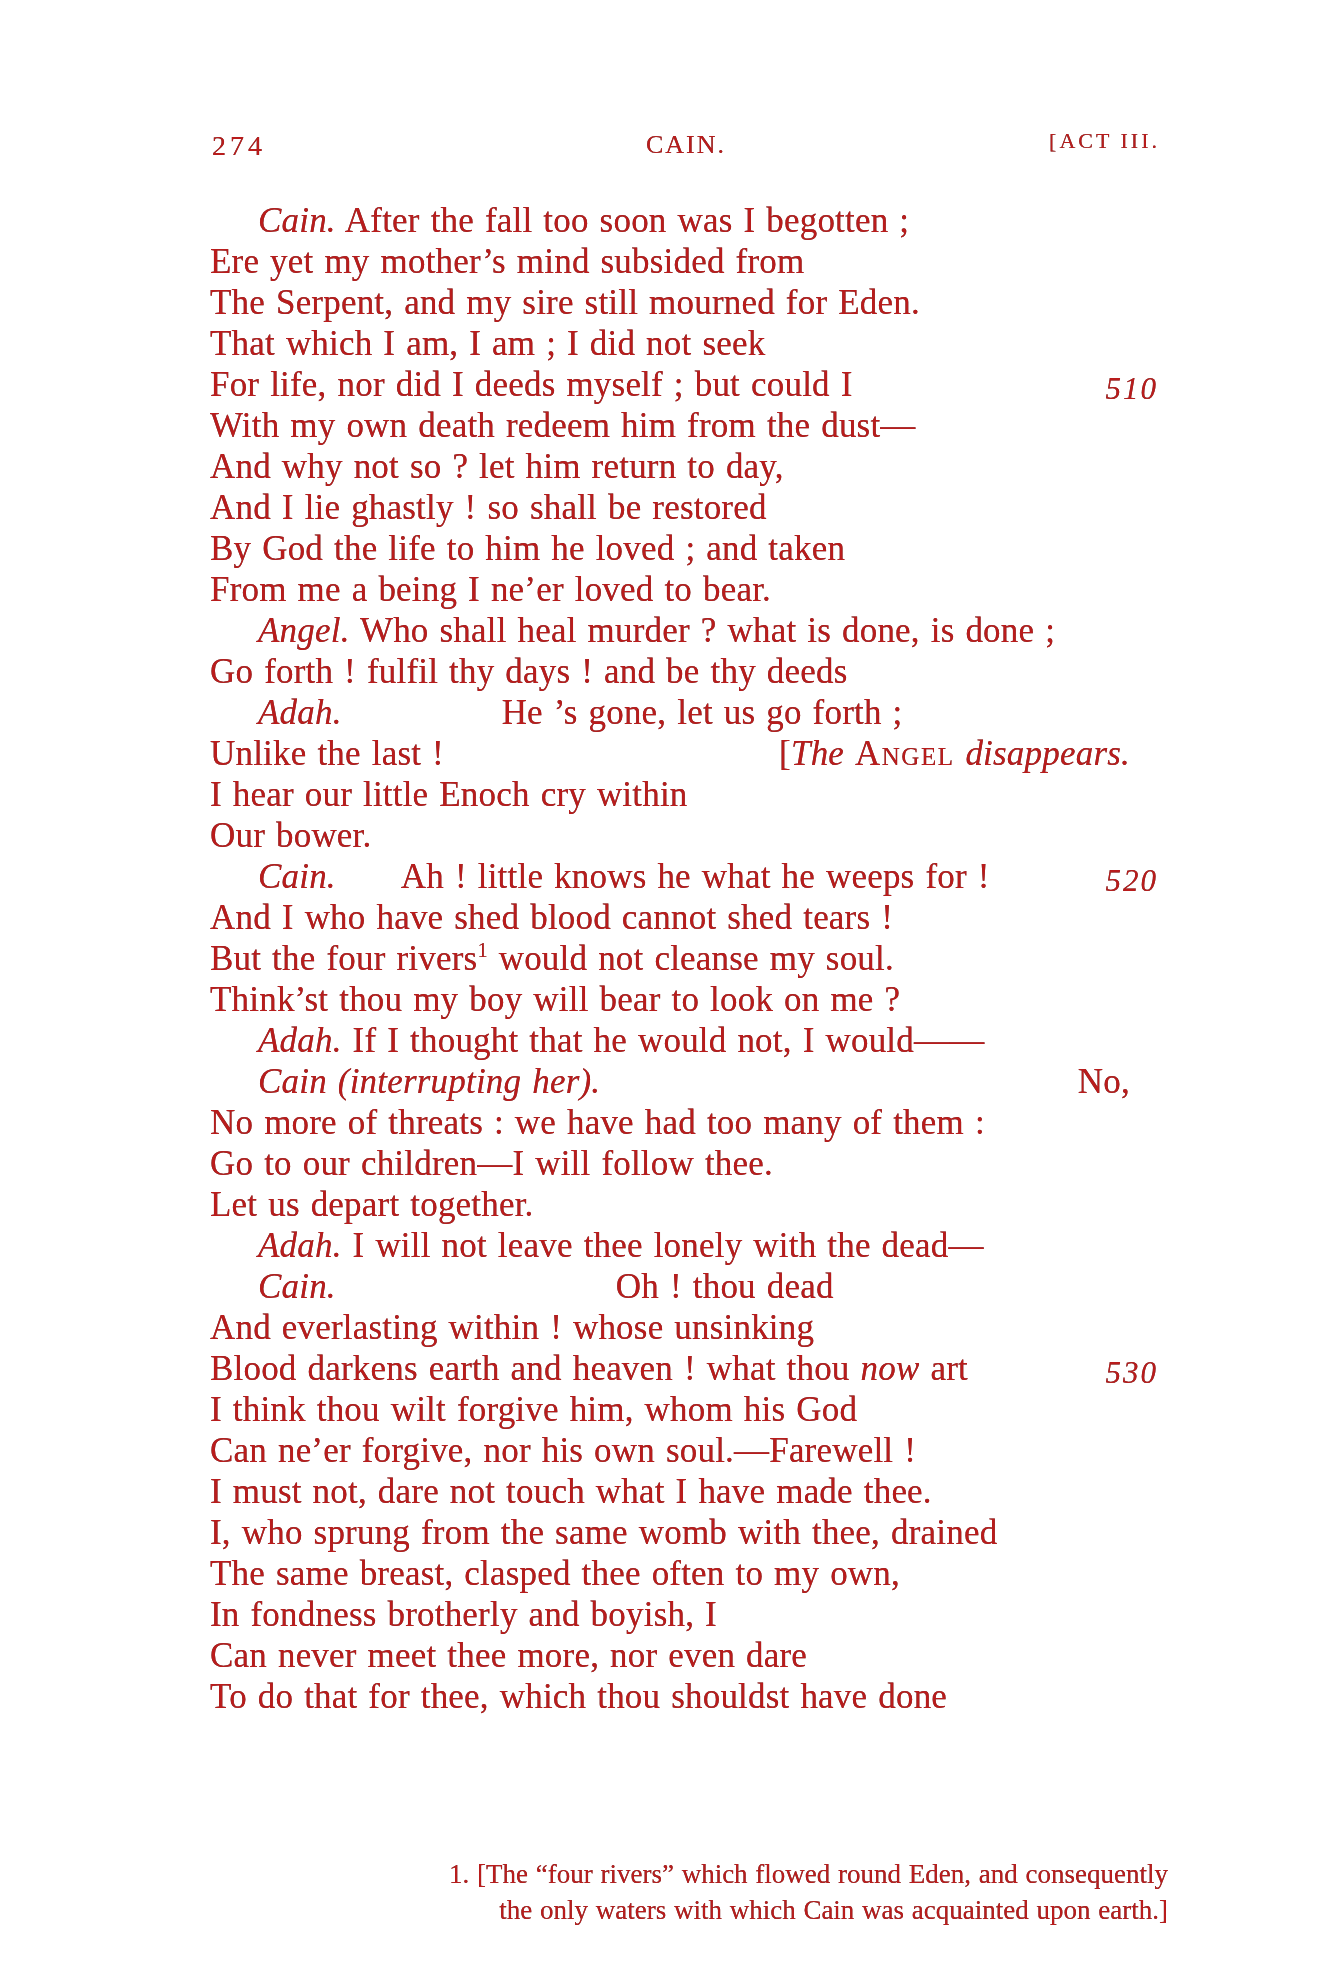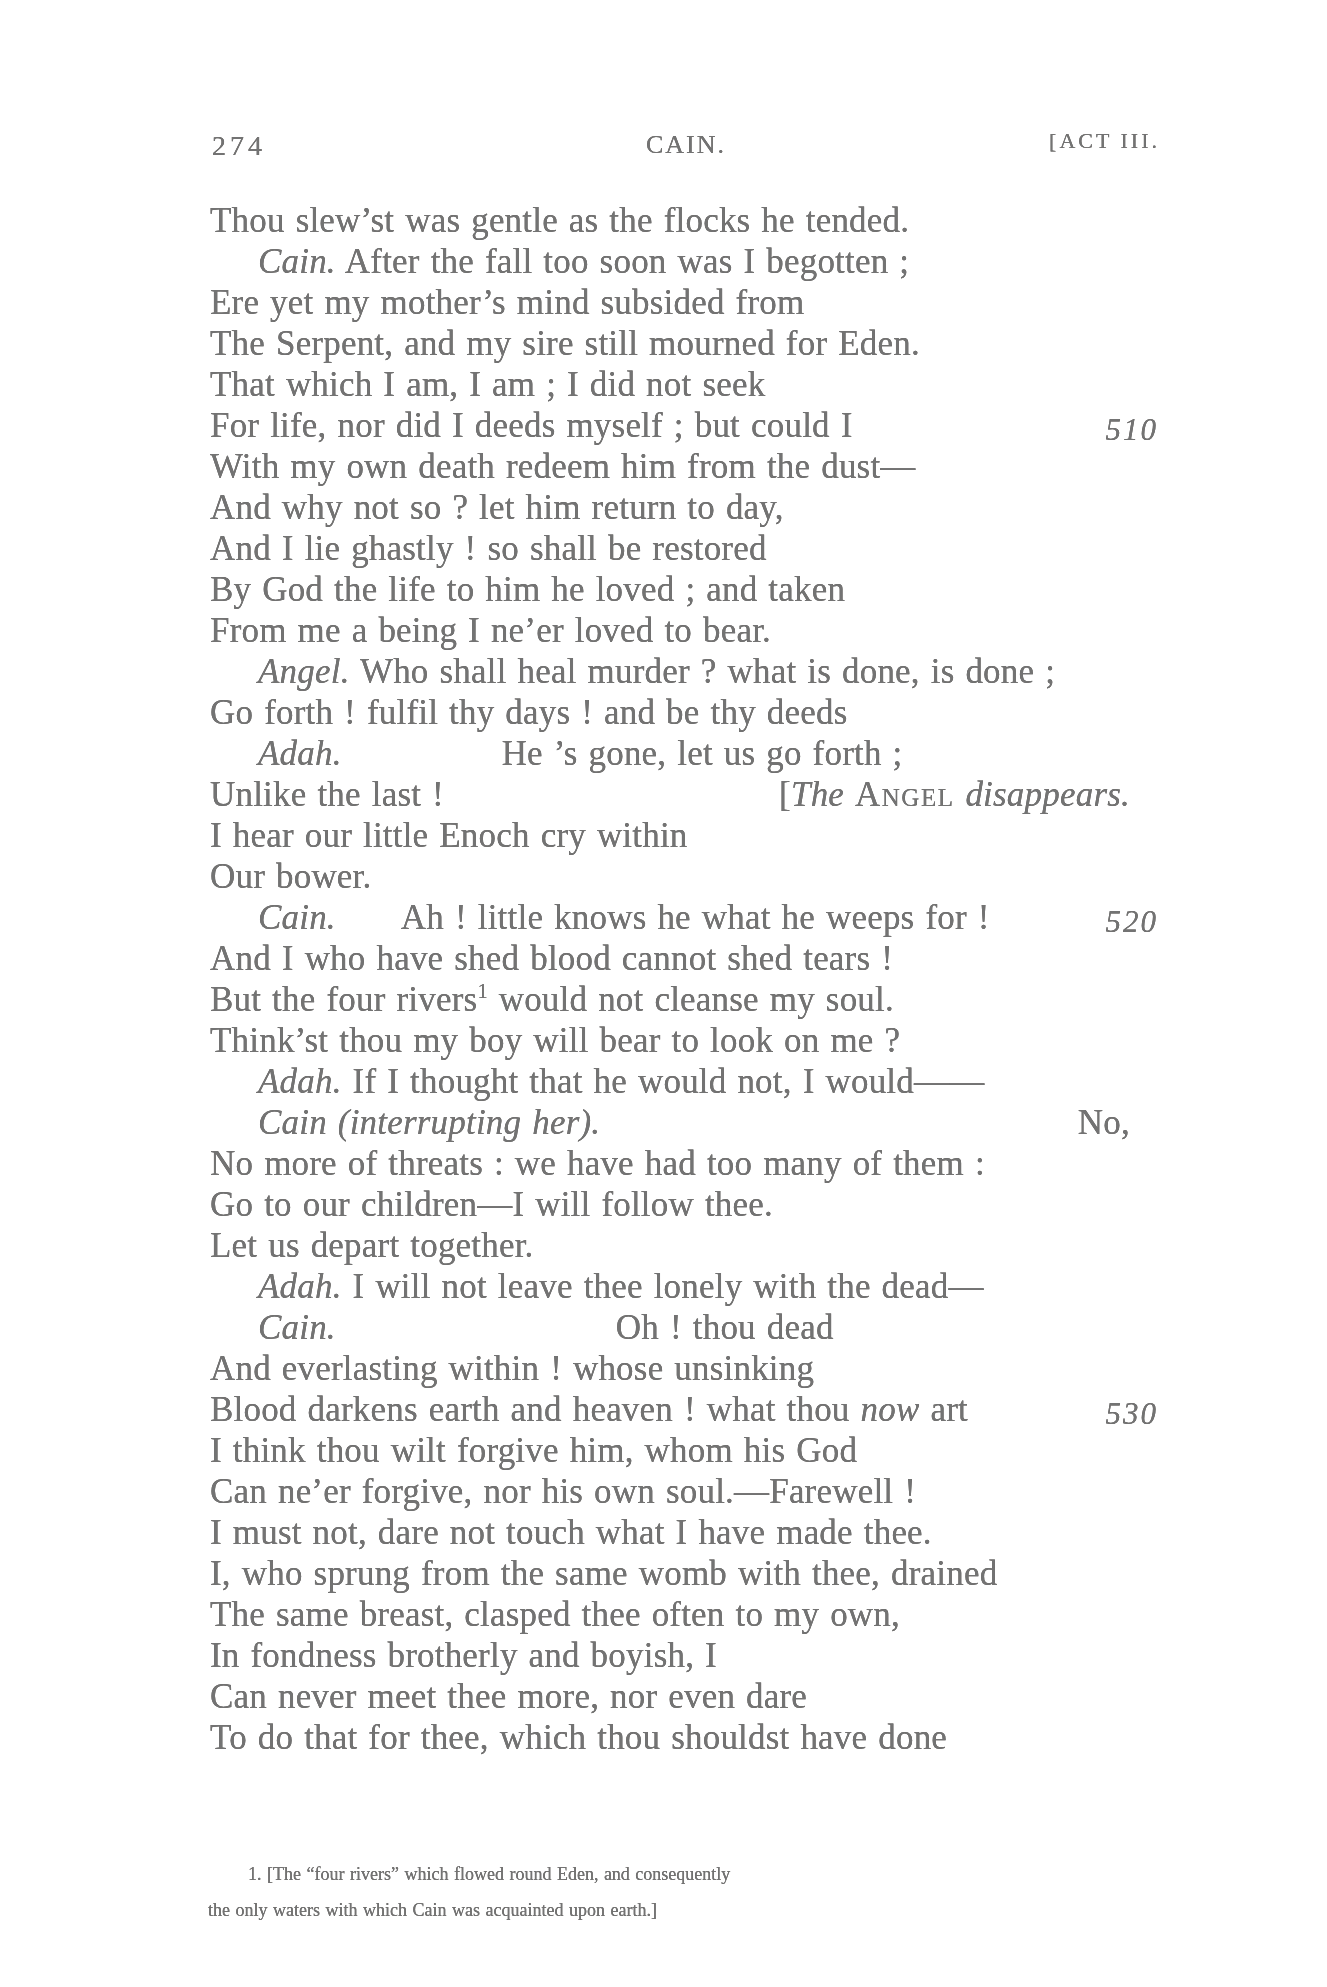--- a/index.html
+++ b/index.html
@@ -1,21 +1,21 @@
 <!DOCTYPE html>
 <html><head>
 <meta charset="utf-8">
 <style>
   html,body{margin:0;padding:0;background:#ffffff;}
   .page{
     position:relative;
     width:1327px;height:1987px;
     background:#ffffff;
     font-family:"Liberation Serif","DejaVu Serif",serif;
-    color:#737373;
+    color:#b91c1c;
     text-shadow:0 0 0.5px rgba(28,24,20,0.75);
     overflow:hidden;
   }
   .header{
     position:absolute;left:212px;top:130px;width:948px;height:34px;
     font-size:27px;letter-spacing:1px;
   }
   .header .pn{position:absolute;left:0;top:0;font-size:28px;letter-spacing:4px;}
   .header .title{position:absolute;left:0;right:0;text-align:center;letter-spacing:2px;font-size:26px;}
   .header .act{position:absolute;right:0;top:-2px;letter-spacing:3px;font-size:22px;}
@@ -30,36 +30,35 @@
   .sc{font-variant:small-caps;letter-spacing:1.5px;}
   .sup{vertical-align:super;font-size:0.58em;line-height:0;}
   .gap{display:inline-block;height:1px;}
   .right-seg{position:absolute;right:0;top:0;}
   .line-no{
     position:absolute;right:-28px;top:4px;
     font-size:31px;letter-spacing:2px;font-style:italic;
   }
   .footnote{
     position:absolute;left:208px;top:1856px;width:960px;
-    font-size:18px;line-height:36px;word-spacing:1px;white-space:nowrap;
+    font-size:27px;line-height:36px;word-spacing:1px;white-space:nowrap;text-align:right;
   }
   .fn-line.indent{padding-left:40px;}
 </style>
 </head>
 <body>
 
 <div class="page">
   <div class="header">
     <span class="pn">274</span>
     <span class="title">CAIN.</span>
     <span class="act">[ACT III.</span>
   </div>
 
   <div class="text" id="verse-text">
-      <div class="page-line"><span>Thou slew’st was gentle as the flocks he tended.</span></div>
       <div class="page-line indent"><span class="it">Cain.</span><span> After the fall too soon was I begotten ;</span></div>
       <div class="page-line"><span>Ere yet my mother’s mind subsided from</span></div>
       <div class="page-line"><span>The Serpent, and my sire still mourned for Eden.</span></div>
       <div class="page-line"><span>That which I am, I am ; I did not seek</span></div>
       <div class="page-line"><span>For life, nor did I deeds myself ; but could I</span><span class="line-no">510</span></div>
       <div class="page-line"><span>With my own death redeem him from the dust—</span></div>
       <div class="page-line"><span>And why not so ? let him return to day,</span></div>
       <div class="page-line"><span>And I lie ghastly ! so shall be restored</span></div>
       <div class="page-line"><span>By God the life to him he loved ; and taken</span></div>
       <div class="page-line"><span>From me a being I ne’er loved to bear.</span></div>

